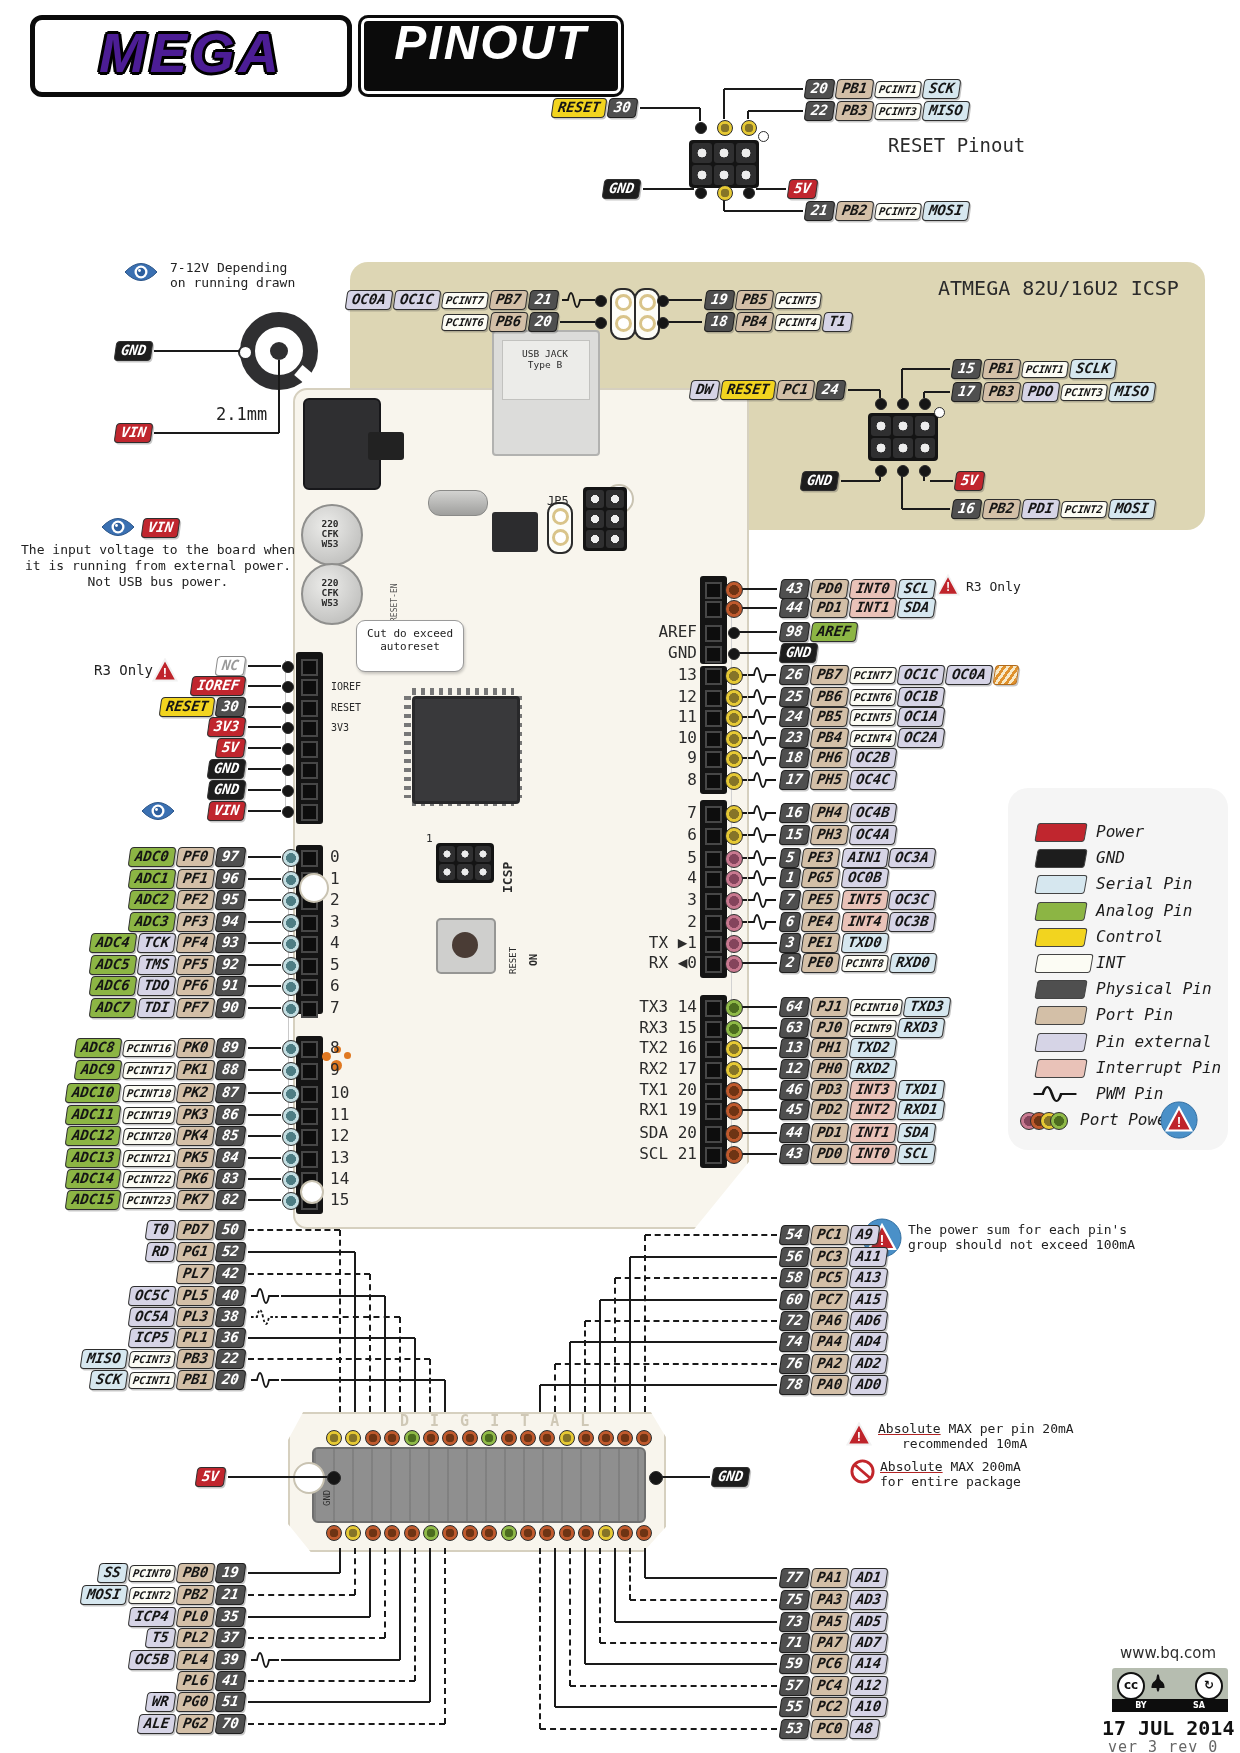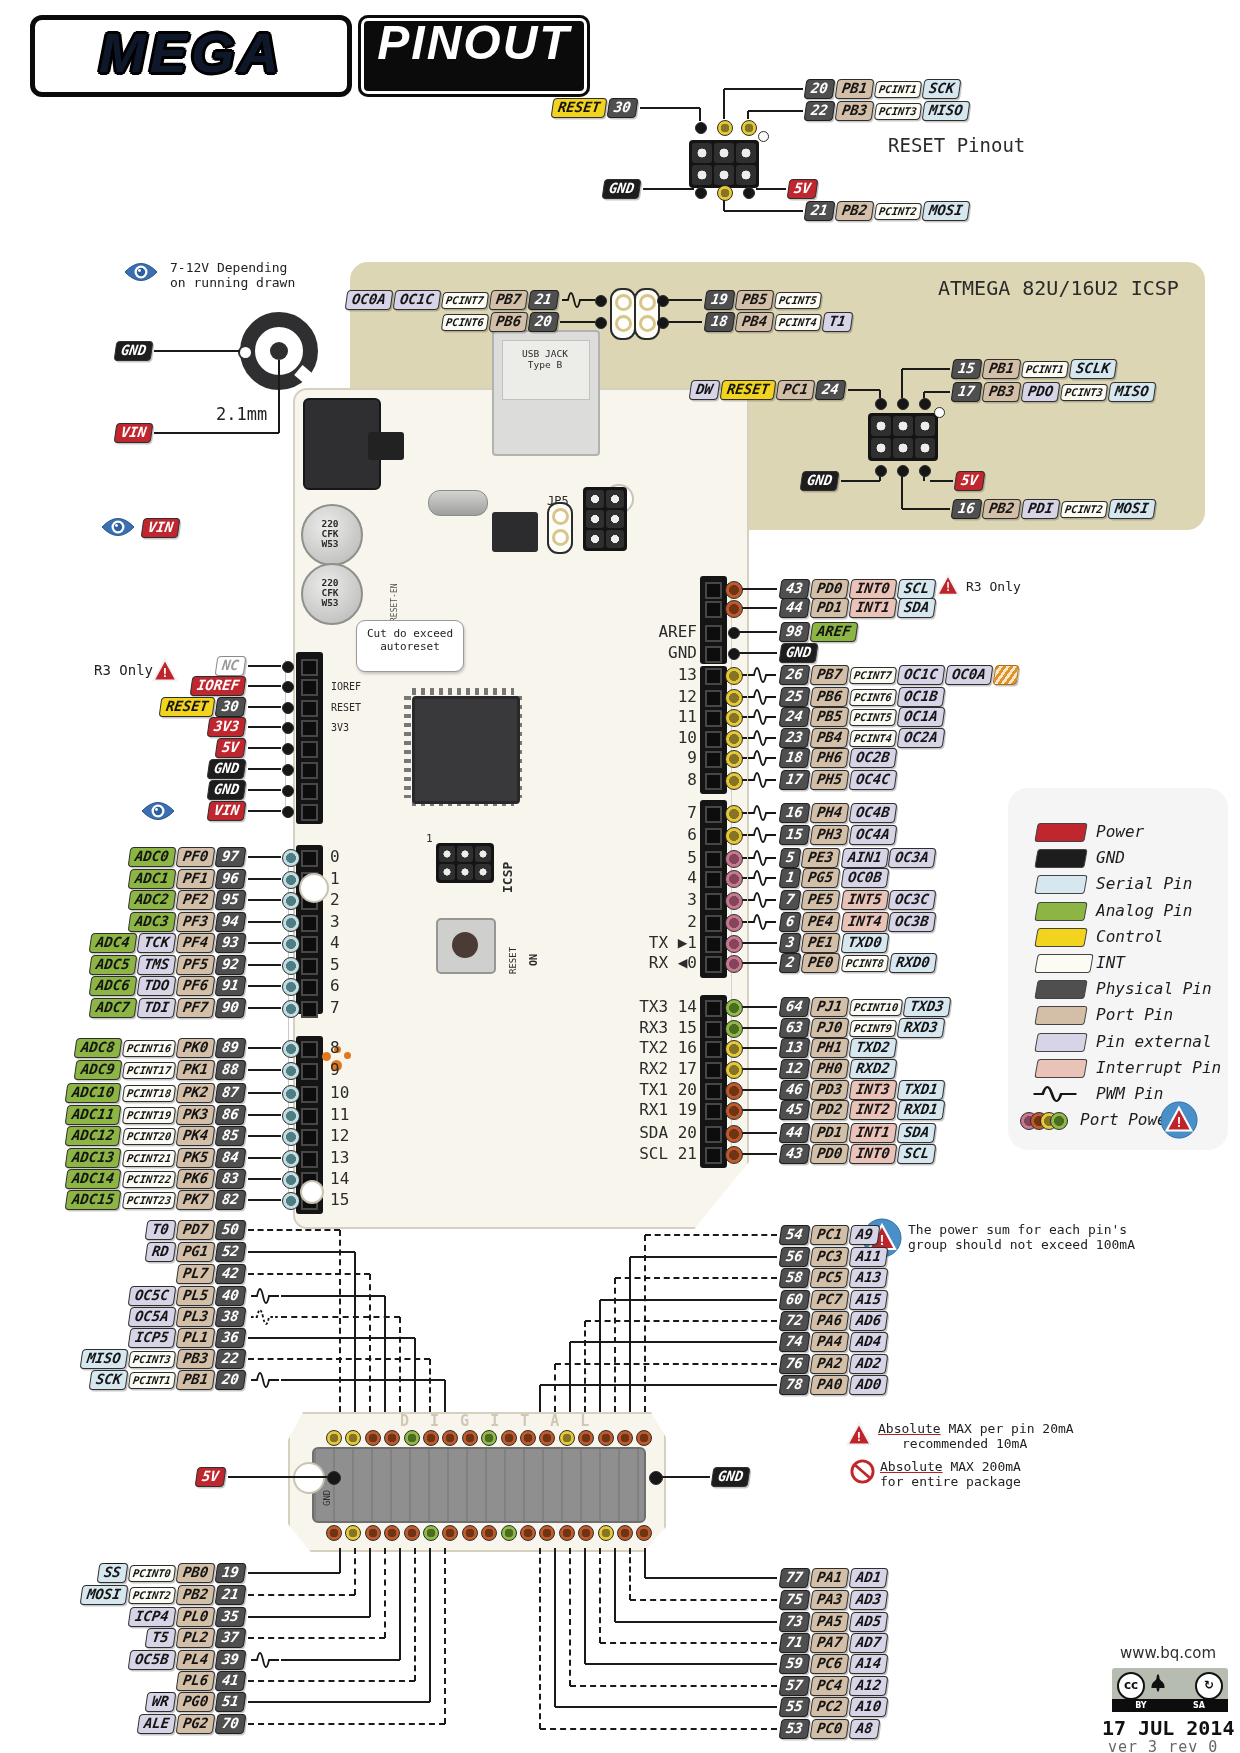--- a/index.html
+++ b/index.html
@@ -22,23 +22,23 @@
   .c-int{background:#fcfcf4;font-size:10.5px;height:15px;line-height:14px;padding:0 3px}
   .c-stripes{background:repeating-linear-gradient(120deg,#e0912c 0 3px,#f7e9c8 3px 6px);border-color:#b06a1a;width:12px}
   .ol{text-decoration:overline}
   .prow{position:absolute;display:flex;align-items:center;gap:2px;height:22px;z-index:10}
   .ln{position:absolute;z-index:4}
   .vrot{position:absolute;transform:rotate(-90deg);transform-origin:0 0;white-space:nowrap}
   .btxt{position:absolute;color:#2b2b2b;white-space:nowrap}
   
   #logo-mega{position:absolute;left:30px;top:15px;width:312px;height:72px;background:#fff;border:5px solid #0b0b0b;
              border-radius:12px;text-align:center;line-height:68px;font:italic bold 56px "Liberation Sans",sans-serif;
-             letter-spacing:4px;color:#0f172a;
+             letter-spacing:4px;color:#4c1d95;
              text-shadow:-2px -2px 0 #000,2px -2px 0 #000,-2px 2px 0 #000,2px 2px 0 #000,0 -3px 0 #000,0 3px 0 #000,-3px 0 0 #000,3px 0 0 #000}
-  #logo-pinout{position:absolute;left:358px;top:15px;width:232px;height:82px;background:#0b0b0b;border-radius:10px;
+  #logo-pinout{position:absolute;left:358px;top:15px;width:266px;height:82px;background:#0b0b0b;border-radius:10px;
              box-shadow:inset 0 0 0 3px #0b0b0b,inset 0 0 0 6px #fff;text-align:center;line-height:80px;
              font:italic bold 48px "Liberation Sans",sans-serif;color:#fff;letter-spacing:2px}
   
   #atmega-box{position:absolute;left:350px;top:262px;width:855px;height:268px;background:#ddd6b4;border-radius:18px;z-index:0}
   #board{position:absolute;left:293px;top:388px;width:452px;height:837px;background:#f8f5ed;border:2px solid #d6d0bf;
          border-radius:14px;z-index:1;clip-path:polygon(0 0,100% 0,100% 92%,88% 100%,0 100%)}
   #board-ext{position:absolute;left:288px;top:1412px;width:374px;height:136px;background:#f8f5ed;border:2px solid #d6d0bf;z-index:1;
          clip-path:polygon(4% 0,96% 0,100% 18%,100% 82%,94% 100%,6% 100%,0 80%,0 20%)}
   #ext-conn{position:absolute;left:312px;top:1447px;width:330px;height:72px;background:#8f8f8f;border:2px solid #6f6f6f;border-radius:6px;z-index:2;
          background-image:repeating-linear-gradient(90deg,rgba(0,0,0,.10) 0 2px,transparent 2px 19px)}
@@ -113,20 +113,22 @@
   <div class="vrot btxt" style="left:500px;top:893px;font:bold 13px 'DejaVu Sans Mono',monospace;z-index:4">ICSP</div>
   <div class="btxt" style="left:426px;top:832px;font-size:11px;z-index:4">1</div>
   <div class="vrot btxt" style="left:390px;top:622px;font-size:8px;color:#555;z-index:4">RESET-EN</div>
   <div class="vrot btxt" style="left:508px;top:974px;font-size:9px;z-index:4">RESET</div>
   <div class="vrot btxt" style="left:528px;top:966px;font:bold 10px 'DejaVu Sans Mono',monospace;z-index:4">ON</div>
 
   <div id="icsp-title" class="btxt" style="left:888px;top:134px;font-size:19px">RESET Pinout</div>
   <div id="atmega-title" class="btxt" style="left:938px;top:276px;font-size:20px;z-index:2">ATMEGA 82U/16U2 ICSP</div>
   <div class="note" style="left:170px;top:260px"><span>7-12V Depending</span><br><span>on running drawn</span></div>
   <div class="note" style="left:216px;top:404px;font-size:17px">2.1mm</div>
+  <div class="note" style="left:8px;top:542px;width:300px;text-align:center;line-height:16px;white-space:normal">
+    <span>The input voltage to the board when</span><br><span>it is running from external power.</span><br><span>Not USB bus power.</span></div>
   <div class="note" style="left:94px;top:662px;font-size:14px">R3 Only</div>
   <div class="note" style="left:966px;top:579px;font-size:13px">R3 Only</div>
   <div class="note" style="left:908px;top:1222px">
     <span>The power sum for each pin's</span><br><span>group should not exceed 100mA</span></div>
   <div class="note" style="left:878px;top:1421px">
     <span class="u-red">Absolute</span><span> MAX per pin 20mA</span><br>
     <span style="margin-left:24px">recommended 10mA</span></div>
   <div class="note" style="left:880px;top:1459px">
     <span class="u-red">Absolute</span><span> MAX 200mA</span><br>
     <span>for entire package</span></div>

